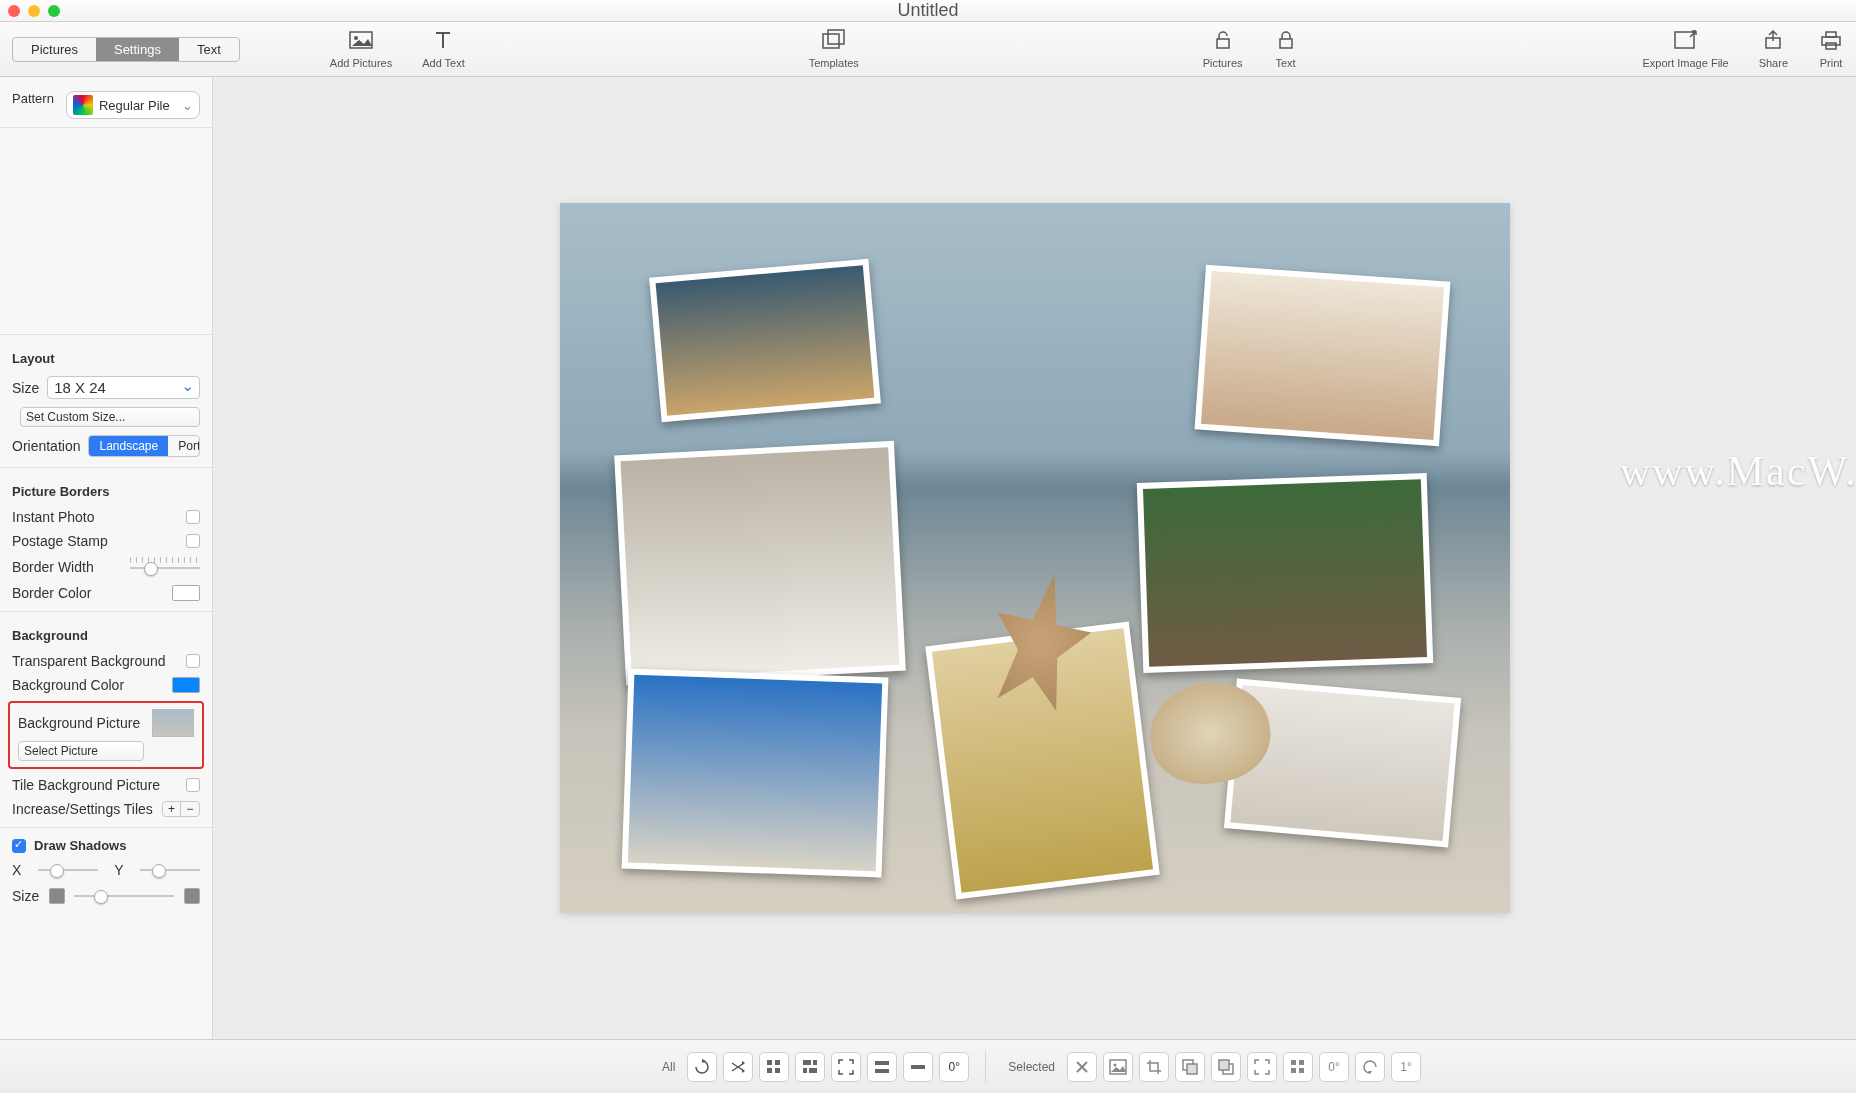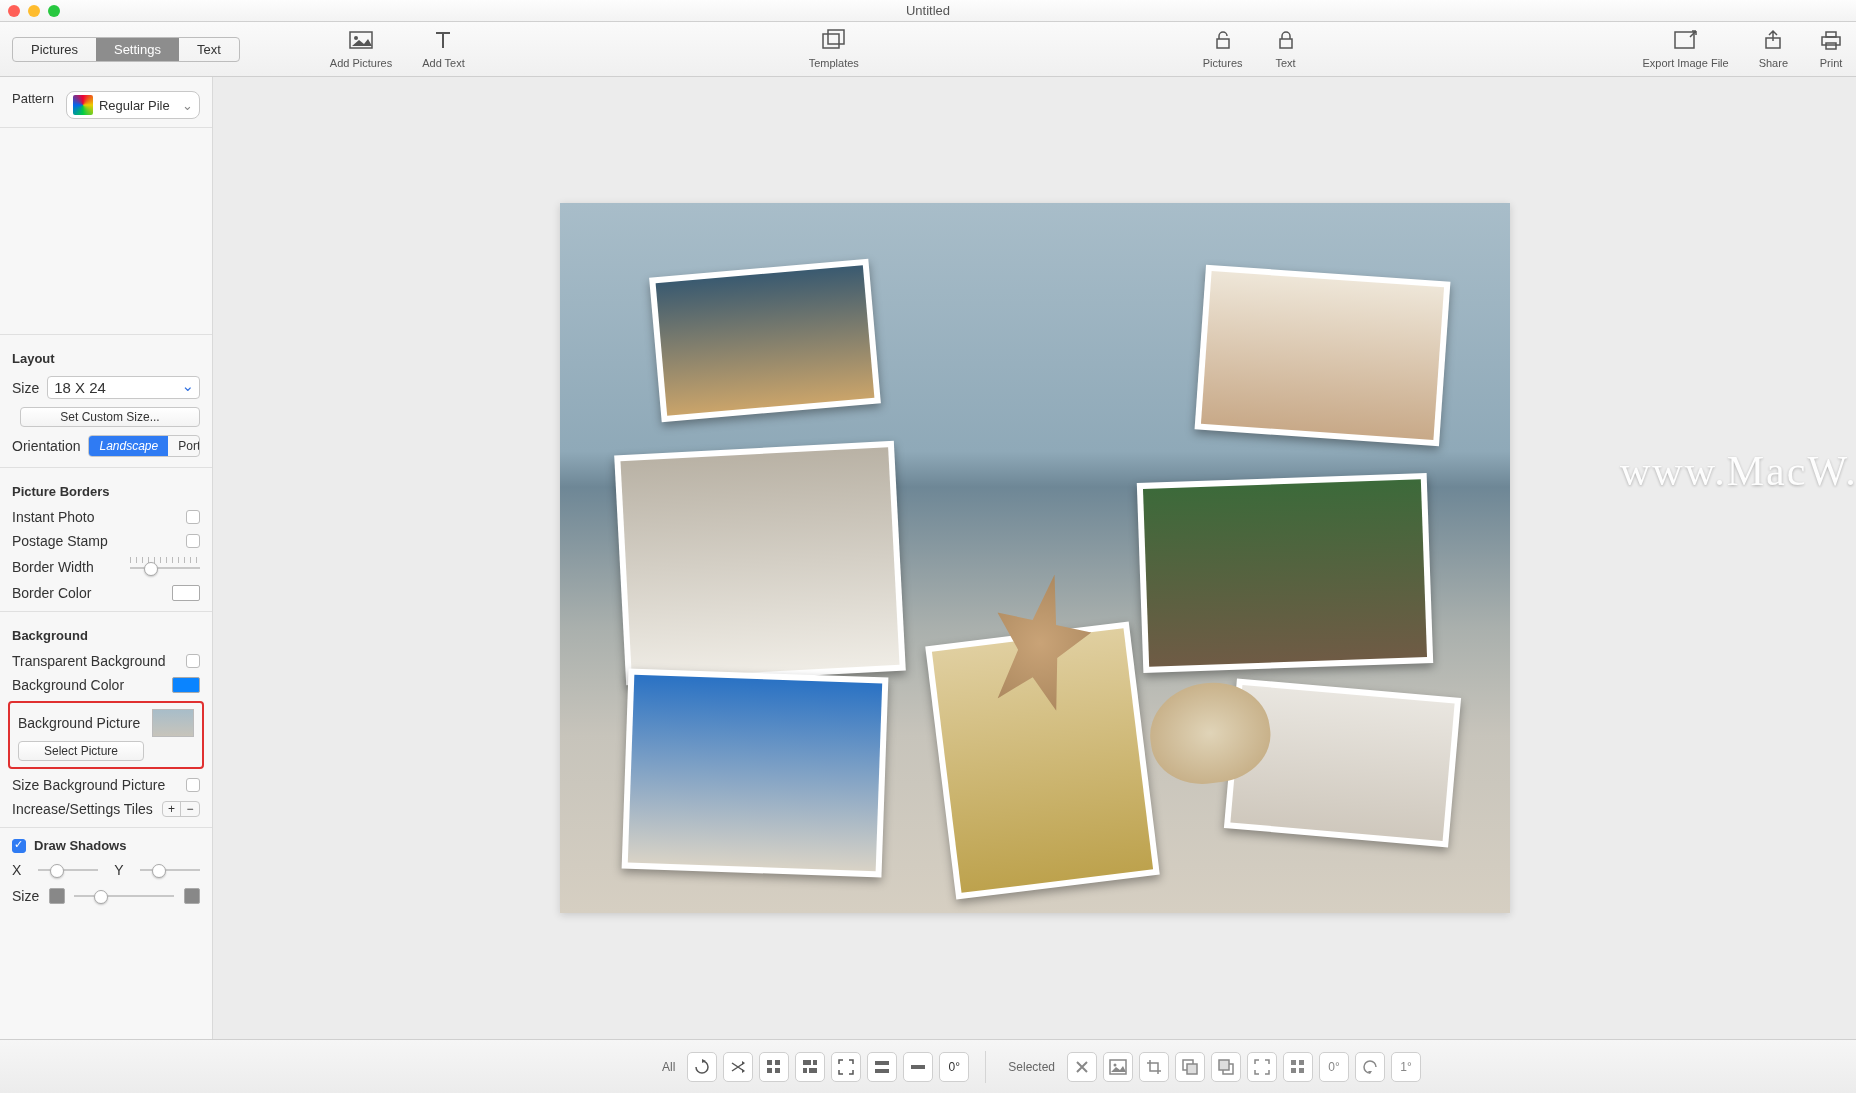--- a/index.html
+++ b/index.html
@@ -5,21 +5,21 @@
 * { margin: 0; padding: 0; box-sizing: border-box; font-family: -apple-system, "Helvetica Neue", Arial, sans-serif; font-size: 13px; color: #333; }
 body { background: #ececec; width: 1856px; height: 1093px; overflow: hidden; }
 
 
 .titlebar { height: 22px; background: linear-gradient(#fdfdfd,#f3f3f3); border-bottom: 1px solid #d0d0d0; display: flex; align-items: center; padding: 0 8px; position: relative; }
 .traffic { display: flex; gap: 8px; }
 .dot { width: 12px; height: 12px; border-radius: 50%; }
 .dot.close-d { background: #ff5f57; }
 .dot.min-d { background: #febc2e; }
 .dot.max-d { background: #28c840; }
-.title-txt { position: absolute; left: 50%; transform: translateX(-50%); font-size: 13px; color: #555; }
+.title-txt { position: absolute; left: 50%; transform: translateX(-50%); font-size: 18px; color: #555; }
 
 
 .toolbar { height: 55px; background: linear-gradient(#fafafa,#f0f0f0); border-bottom: 1px solid #cfcfcf; display: flex; align-items: center; padding: 0 12px; gap: 30px; }
 .tabseg { display: flex; border: 1px solid #bdbdbd; border-radius: 4px; overflow: hidden; }
 .tabseg span { padding: 4px 18px; font-size: 13px; cursor: pointer; }
 .tabseg span.active { background: #8d8d8d; color: #fff; }
 .toolbtn { display: flex; flex-direction: column; align-items: center; gap: 6px; cursor: pointer; }
 .toolbtn .ico { width: 26px; height: 22px; display: flex; align-items: center; justify-content: center; }
 .toolbtn .lbl { font-size: 11px; color: #555; }
 .tb-grow { flex: 1; }
@@ -38,24 +38,24 @@
 
 .sb-top { padding: 14px 12px 8px; display: flex; align-items: flex-start; gap: 12px; border-bottom: 1px solid #e0e0e0; }
 .pattern-sel { flex: 1; display: flex; align-items: center; gap: 6px; border: 1px solid #c8c8c8; border-radius: 8px; padding: 3px 6px; background: #fff; }
 .pattern-ico { width: 20px; height: 20px; background: conic-gradient(#e03, #ec0 90deg, #0c4 180deg, #06e 270deg, #e03); border-radius: 2px; }
 .empty-area { height: 200px; }
 .section-h { font-weight: 600; padding: 10px 12px 6px; font-size: 13px; }
 .row { display: flex; align-items: center; justify-content: space-between; padding: 4px 12px; gap: 8px; }
 .row .lbl { font-size: 14px; }
 .select { border: 1px solid #c8c8c8; border-radius: 4px; padding: 2px 22px 2px 6px; background: #fff; position: relative; flex: 1; font-size: 15px; }
 .select::after { content: "⌄"; position: absolute; right: 5px; top: 0; color: #2f6fe0; }
-.btn { border: 1px solid #c8c8c8; background: linear-gradient(#fff,#f3f3f3); border-radius: 4px; padding: 2px 24px; font-size: 12px; cursor: pointer; text-align: center; }
+.btn { border: 1px solid #c8c8c8; background: linear-gradient(#fff,#f3f3f3); border-radius: 4px; padding: 2px 5px; font-size: 12px; cursor: pointer; text-align: left; }
 .seg2 { display: flex; border: 1px solid #c8c8c8; border-radius: 4px; overflow: hidden; }
 .seg2 span { padding: 3px 10px; font-size: 12px; cursor: pointer; }
-.seg2 span.on { background: #2f7bf3; color: #fff; font-style: italic; }
+.seg2 span.on { background: #2f7bf3; color: #fff; }
 .chk { width: 14px; height: 14px; border: 1px solid #bbb; border-radius: 3px; background: #fff; }
 .chk.on { background: #2f7bf3; border-color: #2f7bf3; position: relative; }
 .chk.on::after { content: "✓"; color: #fff; font-size: 11px; position: absolute; left: 1px; top: -2px; }
 .slider { width: 70px; height: 18px; position: relative; }
 .slider::before { content:""; position:absolute; left:0; right:0; top:8px; height:2px; background:#c8c8c8; }
 .slider::after { content:""; position:absolute; left:20%; top:3px; width:12px; height:12px; border-radius:50%; background:#fff; border:1px solid #aaa; box-shadow:0 1px 2px rgba(0,0,0,.2); }
 .well { width: 28px; height: 16px; border: 1px solid #aaa; border-radius: 2px; }
 .well.w-white { background: #fff; }
 .well.w-blue { background: #0a84ff; }
 .well.w-grey { background: #888; }
@@ -253,21 +253,21 @@
         <span class="lbl">Background Picture</span>
         <div class="thumb"></div>
       </div>
       <div class="row" style="padding:2px 6px">
         <div class="btn" style="flex:1">Select Picture</div>
         <span style="width:42px"></span>
       </div>
     </div>
 
     <div class="row">
-      <span class="lbl">Size Background Picture</span>
+      <span class="lbl">Tile Background Picture</span>
       <div class="chk"></div>
     </div>
     <div class="row">
       <span class="lbl">Increase/Settings Tiles</span>
       <div class="stepper">
           <span>+</span>
           <span>−</span>
         </div>
     </div>
     <div class="hr"></div>

